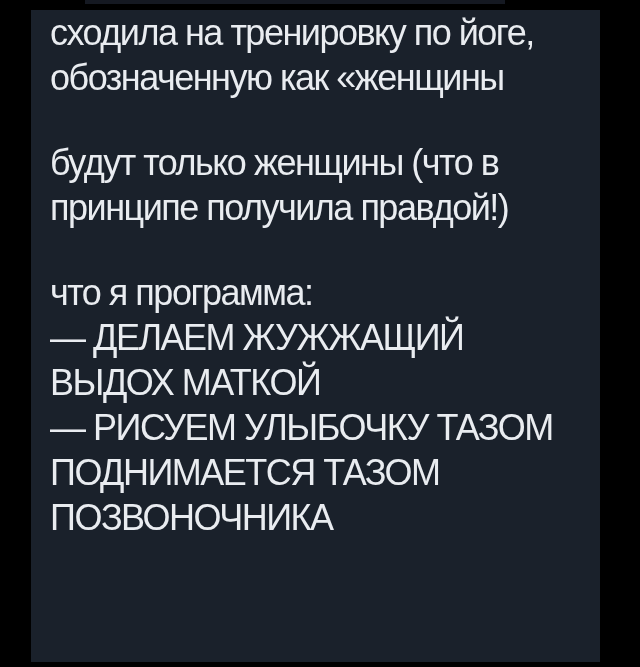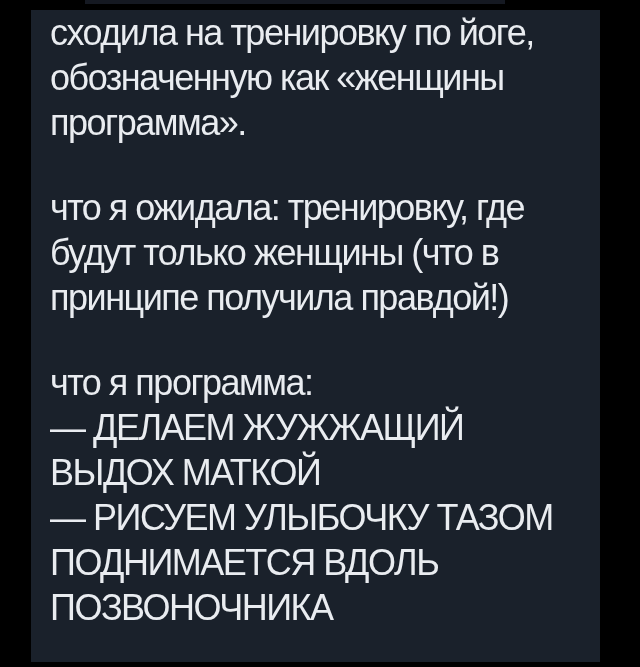--- a/index.html
+++ b/index.html
@@ -53,32 +53,30 @@
 <body>
 
 <div class="screenshot-frame">
   <div class="top-artifact"></div>
 
   <div class="post-panel">
 
     <div class="post-paragraph">
       <div class="line">сходила на тренировку по йоге,</div>
       <div class="line">обозначенную как «женщины</div>
-      <div class="line">программа».</div>
     </div>
 
     <div class="post-paragraph">
-      <div class="line">что я ожидала: тренировку, где</div>
       <div class="line">будут только женщины (что в</div>
       <div class="line">принципе получила правдой!)</div>
     </div>
 
     <div class="post-paragraph">
       <div class="line">что я программа:</div>
       <div class="line">— ДЕЛАЕМ ЖУЖЖАЩИЙ</div>
       <div class="line">ВЫДОХ МАТКОЙ</div>
       <div class="line">— РИСУЕМ УЛЫБОЧКУ ТАЗОМ</div>
-      <div class="line">ПОДНИМАЕТСЯ ВДОЛЬ</div>
+      <div class="line">ПОДНИМАЕТСЯ ТАЗОМ</div>
       <div class="line">ПОЗВОНОЧНИКА</div>
     </div>
 
   </div>
 </div>
 
 </body></html>

